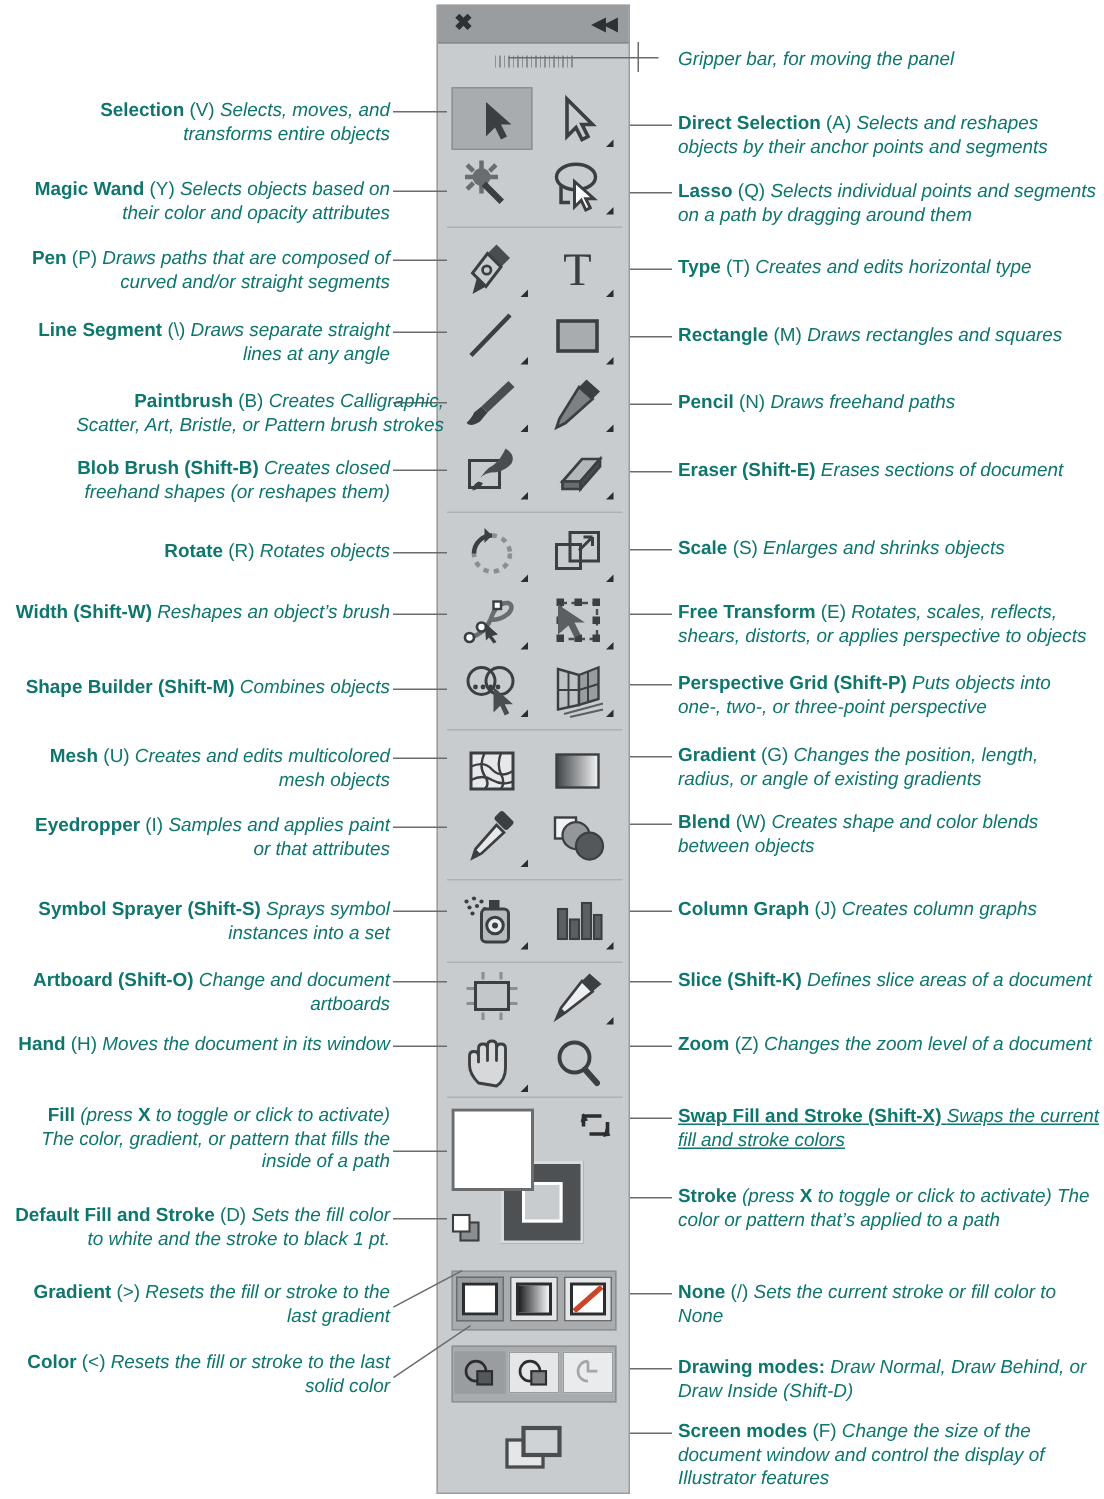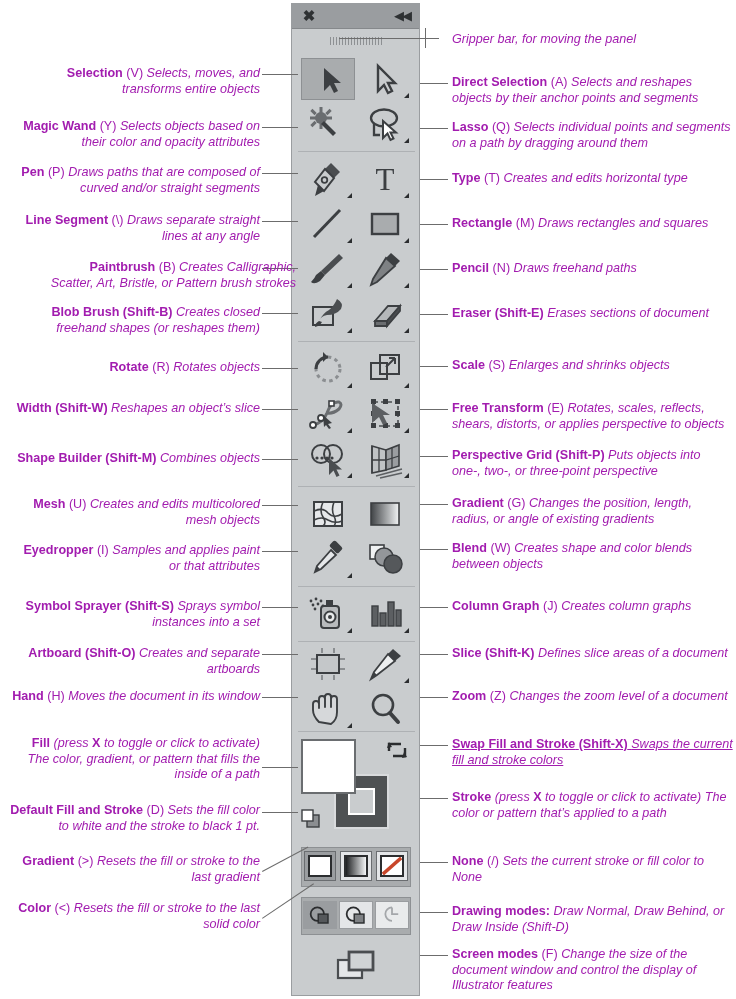--- a/index.html
+++ b/index.html
@@ -11,21 +11,21 @@
     overflow:hidden;
     -webkit-font-smoothing:antialiased;
   }
   .stage{position:absolute;left:0;top:0;width:736px;height:999px;}
 
   
   .ann{
     position:absolute;
     font-size:12.6px;
     line-height:15.6px;
-    color:#a21caf;
+    color:#0f766e;
     font-style:italic;
   }
   .ann b{font-style:normal;font-weight:bold;}
   .ann .k{font-style:normal;font-weight:normal;}
   .ann.left{text-align:right;}
   .ann.right{text-align:left;}
 
   
   .lead{position:absolute;background:#6c6c6c;height:1px;}
   .leadv{position:absolute;background:#6c6c6c;width:1px;}
@@ -577,21 +577,21 @@
 
   <div class="ann left" style="left:10px;top:360px;width:250px;">
     <b>Rotate</b>
     <span class="k">(R)</span>
     <span>Rotates objects</span>
   </div>
 
   <div class="ann left" style="left:10px;top:401px;width:250px;">
     <b>Width</b>
     <b>(Shift-W)</b>
-    <span>Reshapes an object’s slice</span>
+    <span>Reshapes an object’s brush</span>
   </div>
 
   <div class="ann left" style="left:10px;top:451px;width:250px;">
     <b>Shape Builder</b>
     <b>(Shift-M)</b>
     <span>Combines objects</span>
   </div>
 
   <div class="ann left" style="left:10px;top:497px;width:250px;">
     <b>Mesh</b>
@@ -607,21 +607,21 @@
 
   <div class="ann left" style="left:10px;top:599px;width:250px;">
     <b>Symbol Sprayer</b>
     <b>(Shift-S)</b>
     <span>Sprays symbol instances into a set</span>
   </div>
 
   <div class="ann left" style="left:10px;top:646px;width:250px;">
     <b>Artboard</b>
     <b>(Shift-O)</b>
-    <span>Creates and separate artboards</span>
+    <span>Change and document artboards</span>
   </div>
 
   <div class="ann left" style="left:10px;top:689px;width:250px;">
     <b>Hand</b>
     <span class="k">(H)</span>
     <span>Moves the document in its window</span>
   </div>
 
   <div class="ann left" style="left:10px;top:736px;width:250px;">
     <b>Fill</b>

